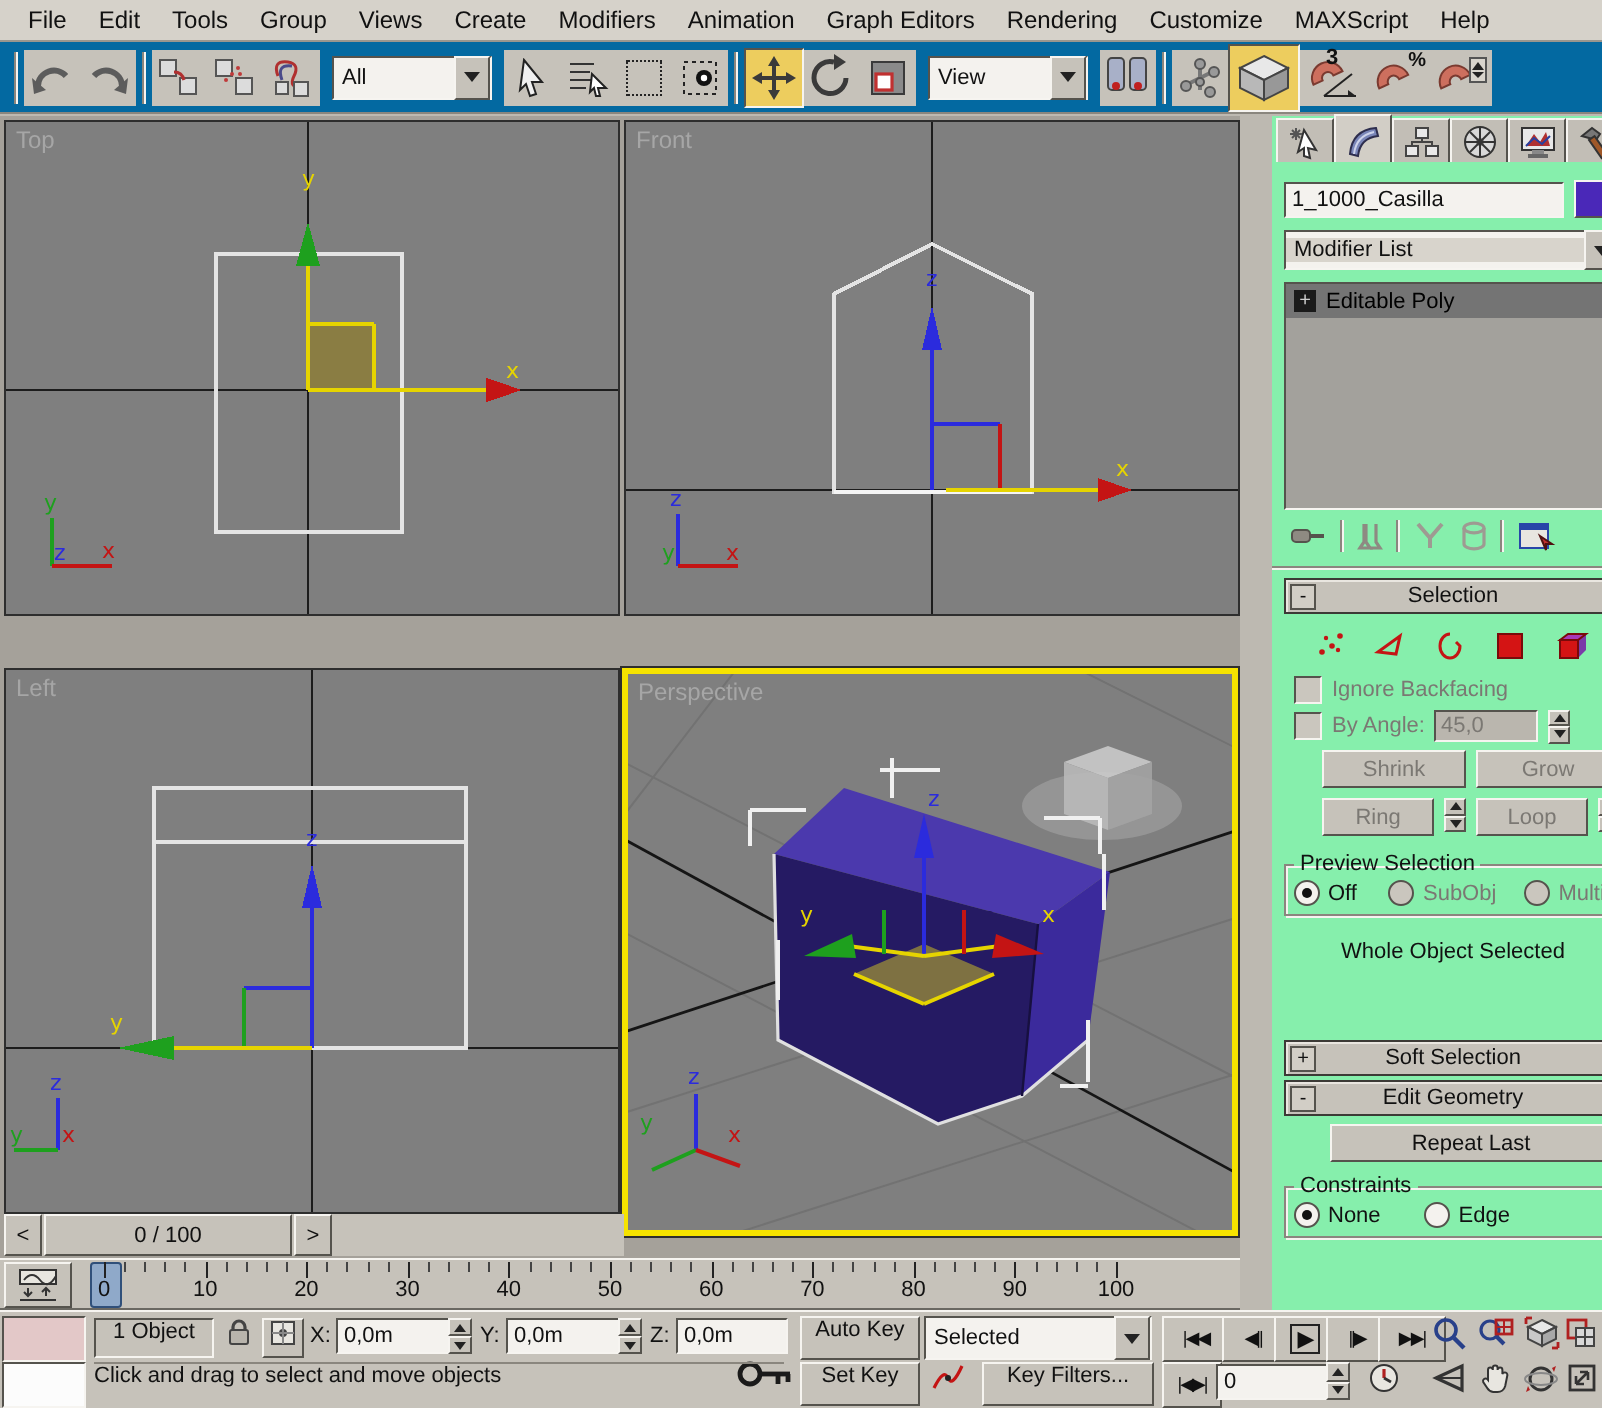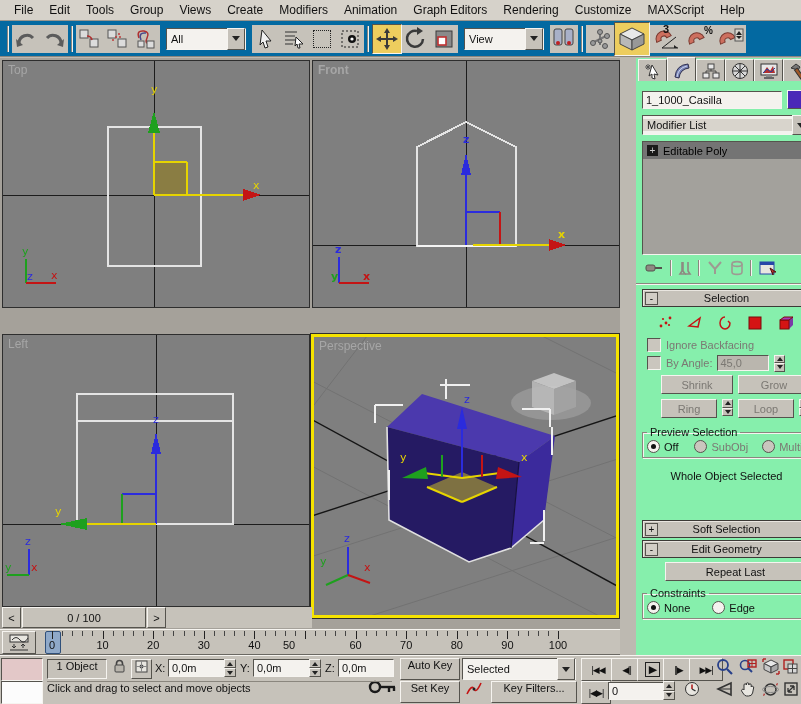--- a/index.html
+++ b/index.html
@@ -343,21 +343,21 @@
     <g shape-rendering="auto">
       <line x1="23" y1="222" x2="23" y2="198" stroke="#1ea01e" stroke-width="2"></line>
       <line x1="23" y1="222" x2="53" y2="222" stroke="#c41414" stroke-width="2"></line>
       <text x="19" y="194" fill="#1ea01e">y</text>
       <text x="48" y="218" fill="#c41414">x</text>
       <text x="24" y="219" fill="#2b2bdd">z</text>
     </g>
   </svg>
 </div>
 
-<div class="viewport abs" style="left:312px;top:60px;width:306px;height:246px;font-weight:bold;">
+<div class="viewport abs" style="left:312px;top:60px;width:306px;height:246px;">
   <span class="vp-label">Front</span>
   <svg width="306" height="246" shape-rendering="crispEdges">
     <line x1="153" y1="0" x2="153" y2="246" stroke="#1c1c1c"></line>
     <line x1="0" y1="184" x2="306" y2="184" stroke="#1c1c1c"></line>
     <polygon points="104,86 153,61 203,86 203,185 104,185" fill="none" stroke="#e4e4e4" stroke-width="2"></polygon>
     <line x1="104" y1="185" x2="203" y2="185" stroke="#f4f4f4" stroke-width="2"></line>
     <g stroke-width="2" shape-rendering="auto">
       <line x1="153" y1="184" x2="153" y2="112" stroke="#2b2bdd"></line>
       <line x1="153" y1="151" x2="187" y2="151" stroke="#2b2bdd"></line>
       <line x1="187" y1="151" x2="187" y2="184" stroke="#c41414"></line>
@@ -548,21 +548,21 @@
       <i class="tick" style="left: 517.52px;"></i>
       <i class="tick" style="left: 527.64px;"></i>
       <i class="tick" style="left: 537.76px;"></i>
       <i class="tick" style="left: 547.88px;"></i>
       <i class="tick major" style="left: 558px;"></i>
       <b class="ticklab" style="left: 52px;">0</b>
       <b class="ticklab" style="left: 102.6px;">10</b>
       <b class="ticklab" style="left: 153.2px;">20</b>
       <b class="ticklab" style="left: 203.8px;">30</b>
       <b class="ticklab" style="left: 254.4px;">40</b>
-      <b class="ticklab" style="left: 289px;">50</b>
+      <b class="ticklab" style="left: 305px;">50</b>
       <b class="ticklab" style="left: 355.6px;">60</b>
       <b class="ticklab" style="left: 406.2px;">70</b>
       <b class="ticklab" style="left: 456.8px;">80</b>
       <b class="ticklab" style="left: 507.4px;">90</b>
       <b class="ticklab" style="left: 558px;">100</b>
     </div>
 </div>
 
 <div id="cp" class="abs">
   <div id="cp-tabs">

